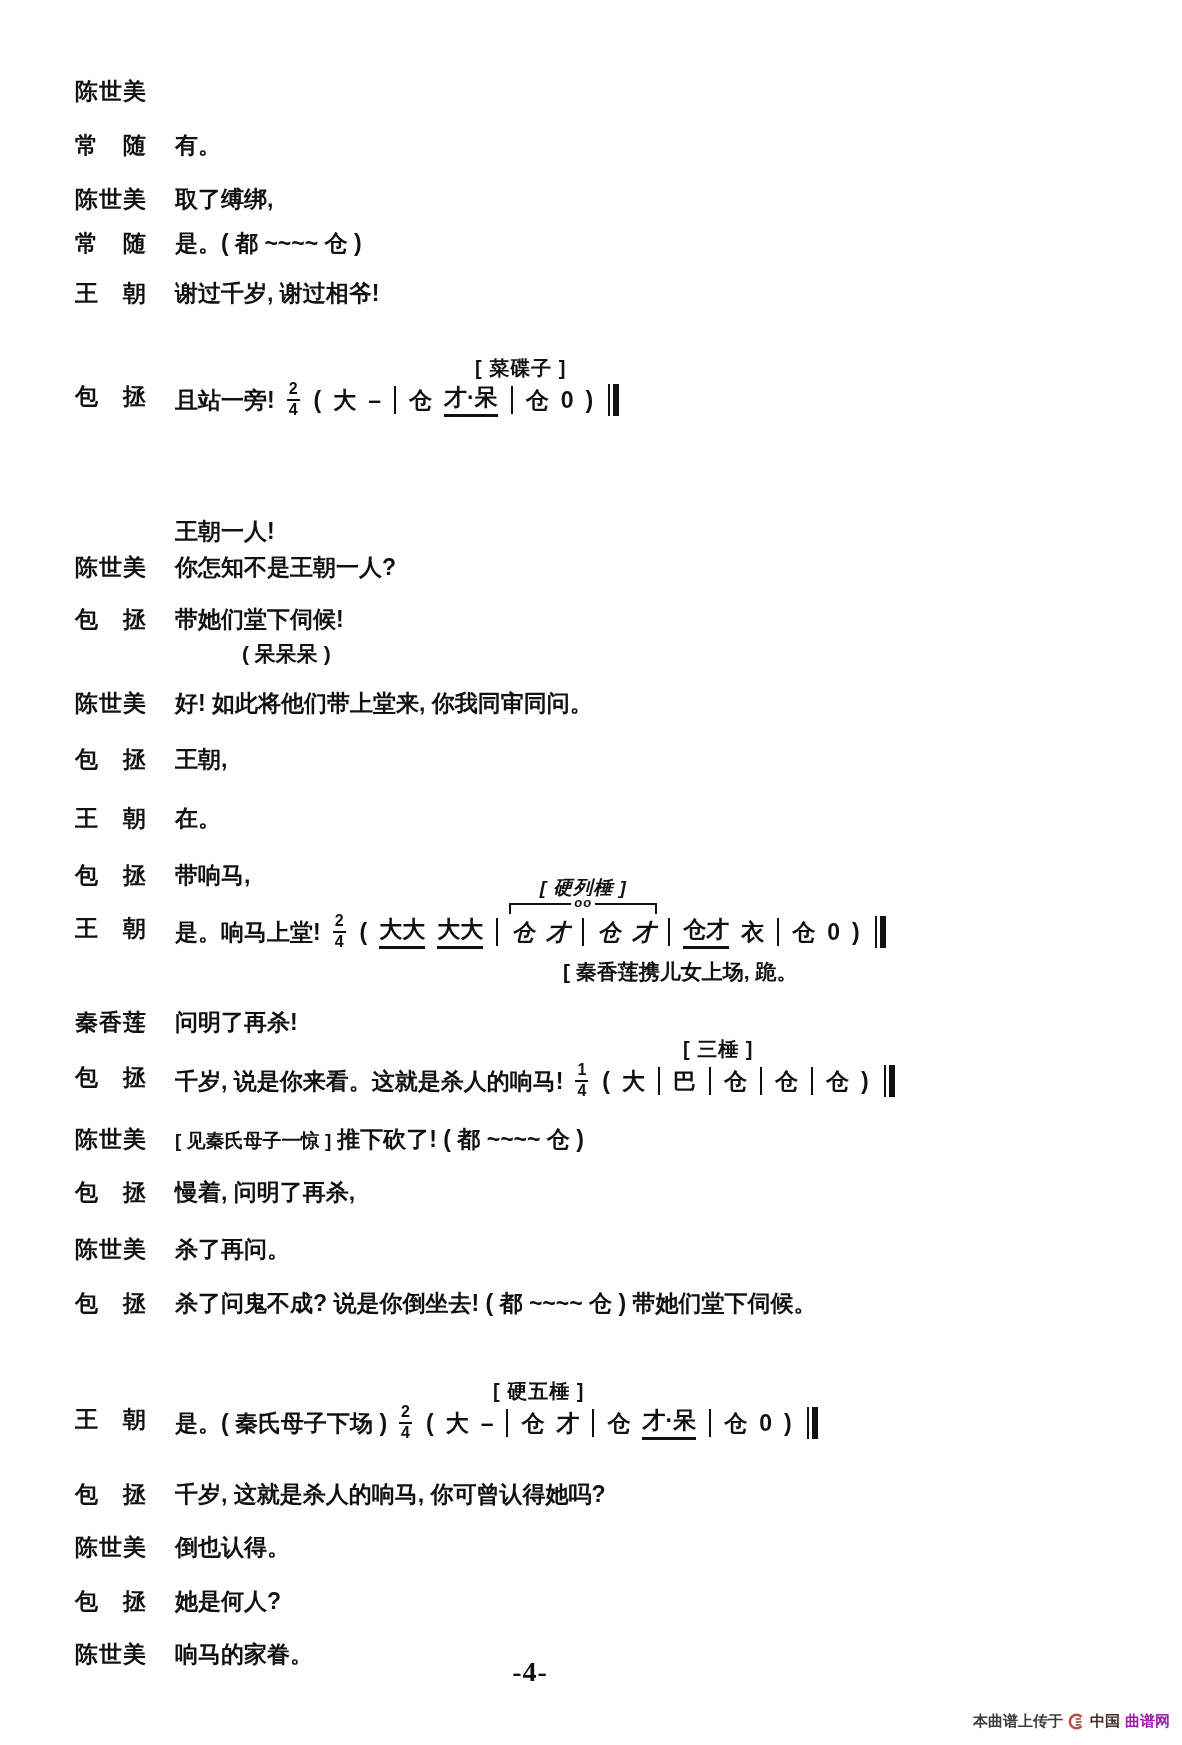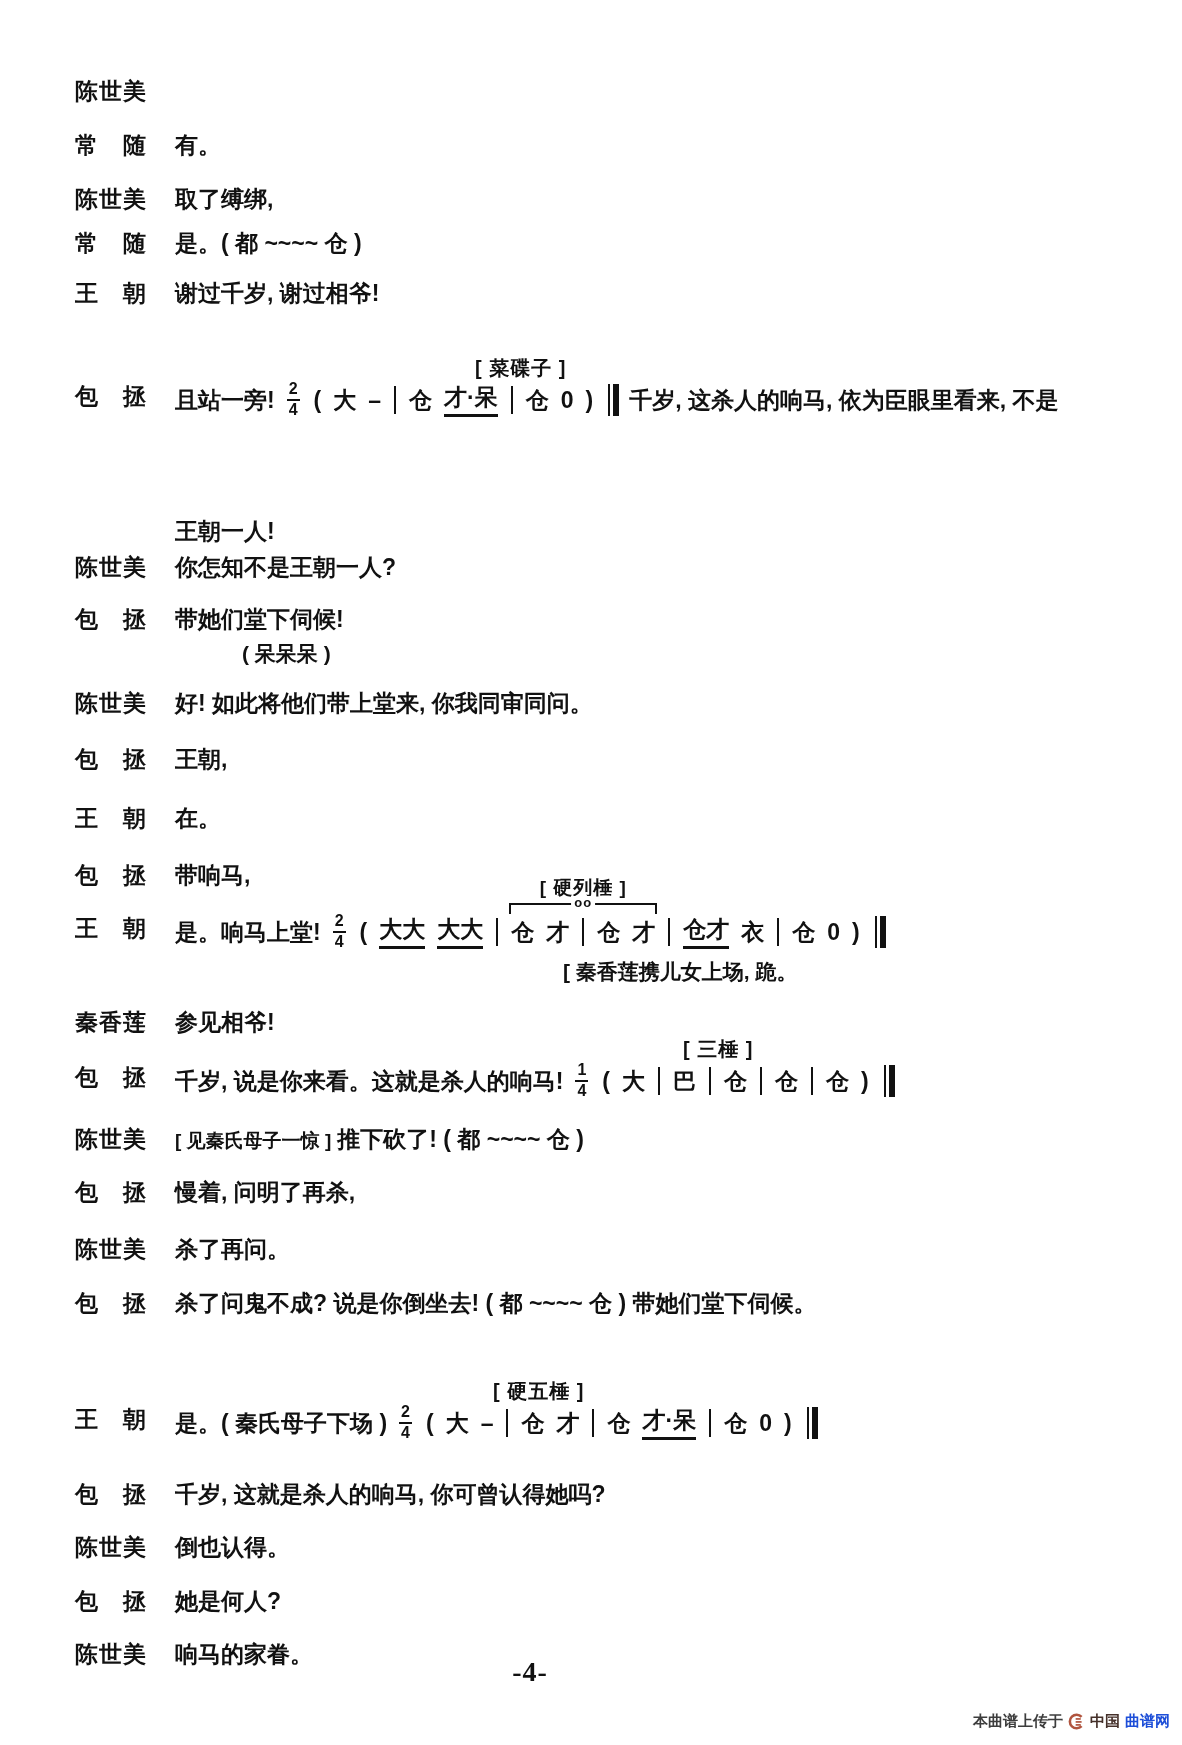--- a/index.html
+++ b/index.html
@@ -28,42 +28,42 @@
   .tk{margin:0 6px;font-weight:700;}
   .under{border-bottom:3px solid #111;padding-bottom:2px;}
   .nbar{display:inline-block;width:2px;height:28px;background:#111;margin:0 7px;}
   .nend{display:inline-flex;gap:3px;height:32px;margin:0 4px 0 9px;}
   .nend .thin{width:2px;background:#111;}
   .nend .thick{width:6px;background:#111;}
   .frac{display:inline-flex;flex-direction:column;align-items:center;font-size:16px;line-height:1.05;margin:0 8px;font-weight:700;}
   .frac .fn{border-bottom:2px solid #111;padding:0 2px 1px;}
   .frac .fd{padding-top:1px;}
   .notation-label{position:absolute;top:-28px;font-size:20px;font-weight:700;letter-spacing:1px;}
-  .tie-wrap{position:relative;display:inline-flex;align-items:center;}
+  .tie-wrap{position:relative;display:inline-flex;align-items:center;font-style:italic;}
   .tie{position:absolute;top:-14px;left:4px;right:4px;height:9px;
        border-top:2px solid #111;border-left:2px solid #111;border-right:2px solid #111;}
   .tie-oo{position:absolute;top:-9px;left:50%;transform:translateX(-50%);
           background:#fff;padding:0 3px;font-size:13px;line-height:1;font-weight:700;letter-spacing:1px;text-align:right;}
   .tie-label{position:absolute;top:-44px;left:50%;transform:translateX(-50%);
              white-space:nowrap;font-size:19px;font-weight:700;letter-spacing:1px;}
   .sub-note{font-size:21px;margin-left:24px;}
   .stage-note{font-size:21px;}
   .inline-note{font-size:19px;margin-right:6px;}
   .page-number{
     position:absolute;top:1656px;left:0;width:1060px;text-align:center;
     font-family:"Liberation Serif","DejaVu Serif",serif;
     font-size:28px;font-weight:700;letter-spacing:1px;
   }
   .footer{
     position:absolute;top:1712px;right:12px;
     display:flex;align-items:center;gap:5px;
     font-size:15px;font-weight:700;color:#3d3d3d;
   }
   .footer .site-dark{color:#45302a;font-weight:700;}
-  .footer .site-red{color:#1d4ed8;font-weight:700;}
+  .footer .site-red{color:#a21caf;font-weight:700;}
   .logo{display:inline-flex;align-items:center;}
 </style>
 </head>
 <body>
 
 <div class="page">
 
   <div class="row" style="top:76px">
     <span class="speaker">陈世美</span>
   </div>
@@ -101,21 +101,20 @@
           <span class="tk under">才·呆</span>
           <span class="nbar"></span>
           <span class="tk">仓</span>
           <span class="tk">0</span>
           <span class="tk">)</span>
           <span class="nend">
             <span class="thin"></span>
             <span class="thick"></span>
           </span>
         </span>
-      <span class="post">千岁, 这杀人的响马, 依为臣眼里看来, 不是</span>
       <span class="notation-label" style="left:300px">[ 菜碟子 ]</span>
     </span>
   </div>
   <div class="row" style="top:516px">
     <span class="speaker"></span>
     <span class="content">王朝一人!</span>
   </div>
 
   <div class="row" style="top:552px">
     <span class="speaker">陈世美</span>
@@ -186,21 +185,21 @@
           </span>
         </span>
     </span>
   </div>
   <div class="row stage-note" style="top:957px;left:563px">
     <span class="content">[ 秦香莲携儿女上场, 跪。</span>
   </div>
 
   <div class="row" style="top:1007px">
     <span class="speaker">秦香莲</span>
-    <span class="content">参见相爷!</span>
+    <span class="content">问明了再杀!</span>
   </div>
 
   <div class="row" style="top:1062px">
     <span class="speaker">包　拯</span>
     <span class="content notation-line">
       <span class="pre">千岁, 说是你来看。这就是杀人的响马!</span>
       <span class="ntk">
           <span class="frac">
             <span class="fn">1</span>
             <span class="fd">4</span>

